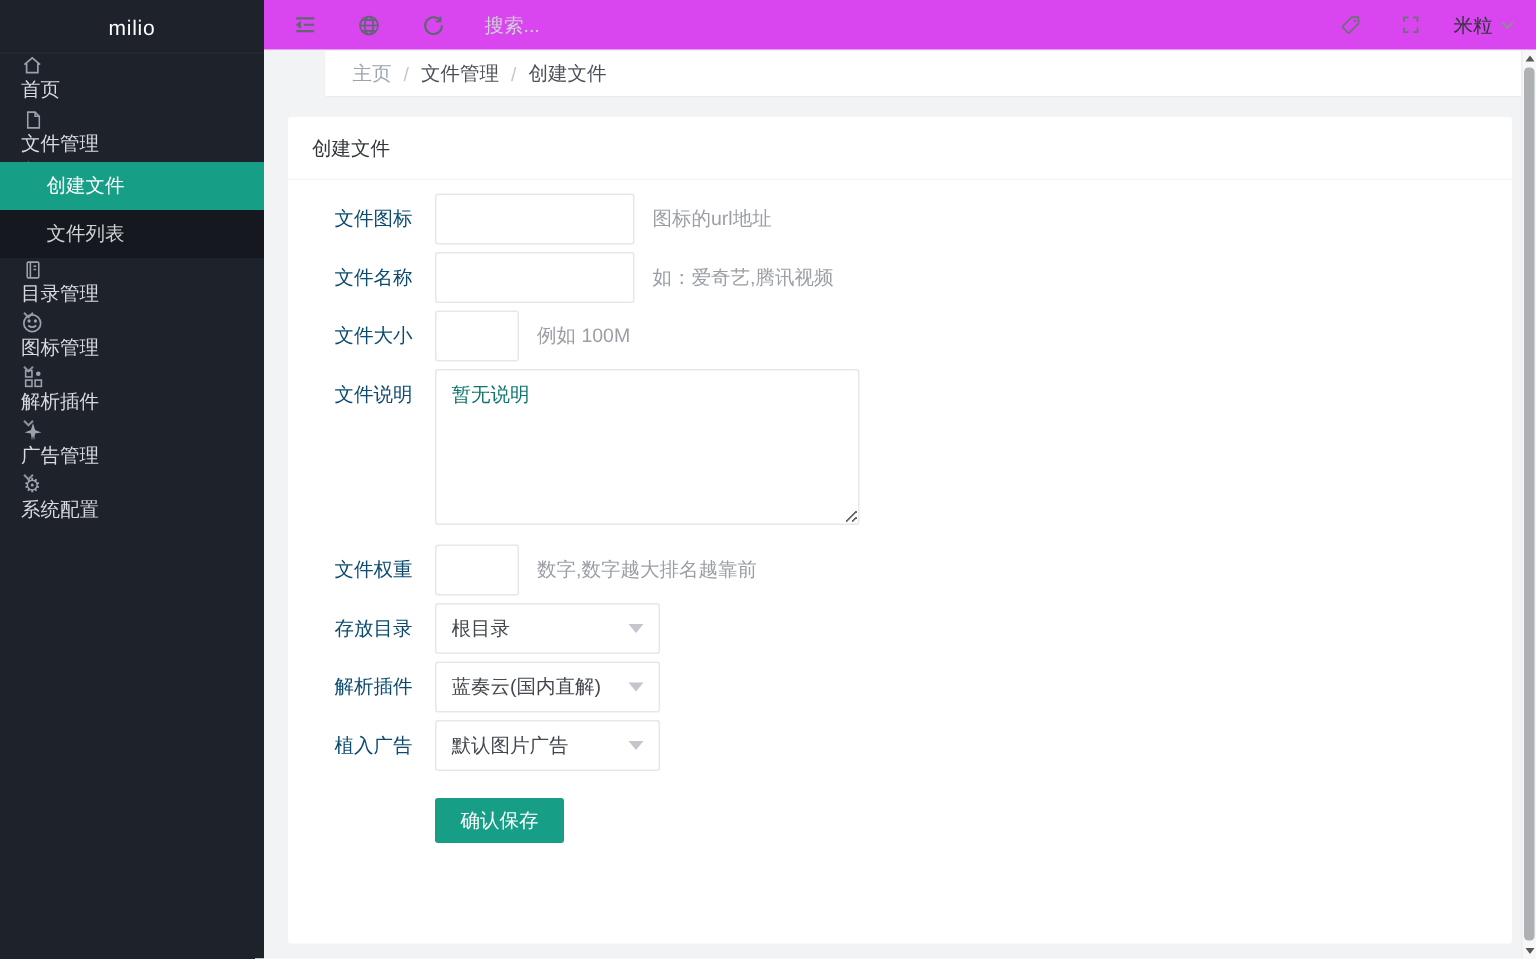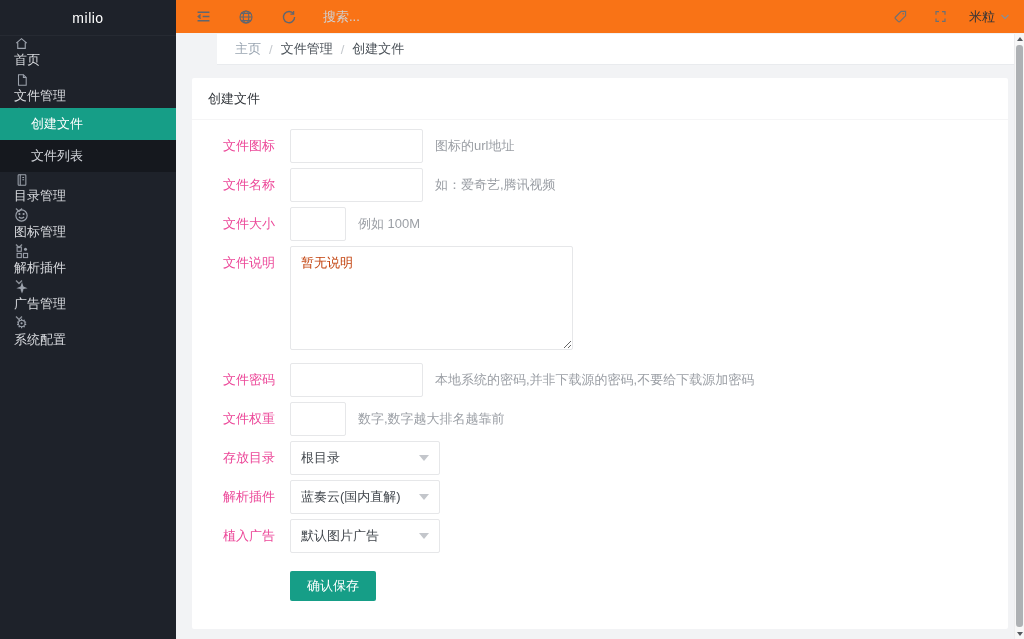--- a/index.html
+++ b/index.html
@@ -13,21 +13,21 @@
   .logo { height:36px; line-height:36px; text-align:center; color:#ffffff; font-size:14px; letter-spacing:.5px; border-bottom:1px solid rgba(255,255,255,.04); }
   .menu-item { height:36px; display:flex; align-items:flex-start; padding:0 12px 0 14px; cursor:pointer; font-size:13px; color:#d8dade;flex-direction:column; }
   .menu-item .mi-icon { width:15px; height:15px; margin-right:9px; color:#9ca2ac; display:inline-flex; align-items:center; justify-content:center; flex-shrink:0; font-size:13px; line-height:1; }
   .menu-item .mi-label { flex:1; white-space:nowrap; }
   .menu-item .mi-caret { width:10px; height:10px; color:#8b9098; flex-shrink:0; }
   .submenu { background:#15181e; }
   .submenu-item { height:32px; display:flex; align-items:center; padding-left:31px; cursor:pointer; color:#cfd2d7; font-size:13px; }
   .submenu-item.active { background:#169e87; color:#ffffff; }
   
   .main { flex:1; display:flex; flex-direction:column; position:relative; min-width:0; }
-  .topbar { height:34px; background:#f97316; display:flex; align-items:center; padding:0 14px 0 18px; border-bottom:1px solid #f2f2f3; flex-shrink:0; }
+  .topbar { height:34px; background:#d946ef; display:flex; align-items:center; padding:0 14px 0 18px; border-bottom:1px solid #f2f2f3; flex-shrink:0; }
   .tb-icon { width:18px; height:18px; color:#5f6670; margin-right:25px; display:inline-flex; align-items:center; justify-content:center; cursor:pointer; flex-shrink:0; }
   .tb-search { flex:1; border:none; outline:none; font-size:13px; color:#333; background:transparent; min-width:60px; }
   .tb-search::placeholder { color:#cfd2d6; }
   .tb-right { display:flex; align-items:center; }
   .tb-right .tb-icon { margin-right:0; margin-left:22px; color:#6a7076; }
   .tb-user { display:flex; align-items:center; margin-left:20px; cursor:pointer; color:#303338; }
   .tb-user .uname { font-size:13px; }
   .tb-user .u-caret { width:10px; height:8px; margin-left:5px; color:#8a8f95; }
   
   .breadcrumb { height:31px; background:#fff; display:flex; align-items:center; padding:0 18px; border-bottom:1px solid #e9ebee; flex-shrink:0;margin-left:41px; }
@@ -35,24 +35,24 @@
   .bc-item.muted { color:#9aa5b1; }
   .bc-sep { color:#c4c8cd; margin:0 8px; }
   
   .content { flex:1; padding:13px 16px 10px 16px; overflow:hidden; }
   .card { background:#fff; height:100%; border-radius:2px; }
   .card-header { padding:12px 16px 11px 16px; font-size:13px; color:#32363b; border-bottom:1px solid #f5f5f6; }
   .card-body { padding:9px 16px 0 16px; }
   
   .form-row { display:flex; align-items:center; margin-bottom:5px; }
   .form-row.top { align-items:flex-start; }
-  .f-label { width:67px; text-align:right; margin-right:15px; color:#ec4899; font-size:13px; flex-shrink:0; line-height:34px; }
+  .f-label { width:67px; text-align:right; margin-right:15px; color:#0c4a6e; font-size:13px; flex-shrink:0; line-height:34px; }
   .f-input { height:34px; border:1px solid #e6e7e9; border-radius:2px; padding:0 10px; font-size:13px; color:#333; outline:none; background:#fff; }
   .w-reg { width:133px; } .w-sm { width:56px; }
-  .f-textarea { width:283px; height:104px; border:1px solid #e6e7e9; border-radius:2px; padding:7px 10px; font-size:13px; color:#c2410c; outline:none; resize:both; font-family:"Liberation Sans","DejaVu Sans",sans-serif; margin-bottom:8px; }
+  .f-textarea { width:283px; height:104px; border:1px solid #e6e7e9; border-radius:2px; padding:7px 10px; font-size:13px; color:#0f766e; outline:none; resize:both; font-family:"Liberation Sans","DejaVu Sans",sans-serif; margin-bottom:8px; }
   .f-hint { margin-left:12px; color:#9b9fa5; font-size:13px; white-space:nowrap; }
   .f-select { width:150px; height:34px; border:1px solid #e6e7e9; border-radius:2px; display:flex; align-items:center; padding:0 10px; cursor:pointer; background:#fff;gap:19px; }
   .f-select .sel-text { flex:1; color:#43484e; font-size:13px; white-space:nowrap; overflow:hidden; }
   .sel-arrow { width:0; height:0; border-left:5px solid transparent; border-right:5px solid transparent; border-top:6px solid #c3c6cb; flex-shrink:0; }
   .btn-save { margin:13px 0 0 82px; height:30px; padding:0 17px; background:#169e87; color:#fff; border:none; border-radius:2px; font-size:13px; cursor:pointer; font-family:inherit; }
   
   .scrollbar { position:absolute; top:34px; right:0; bottom:0; width:10px; background:#f7f7f7; border-left:1px solid #ededee; }
   .sb-thumb { position:absolute; left:1px; right:1px; top:11px; bottom:12px; background:#aeb1b4; border-radius:3px; cursor:pointer; }
   .sb-arrow { position:absolute; left:0; width:10px; height:10px; display:flex; align-items:center; justify-content:center; cursor:pointer; }
   .sb-arrow.up { top:0; } .sb-arrow.down { bottom:0; }
@@ -244,25 +244,20 @@
           <label class="f-label">文件大小</label>
           <input class="f-input w-sm" style="">
           <span class="f-hint">例如 100M</span>
         </div>
 
         <div class="form-row top">
           <label class="f-label">文件说明</label>
           <textarea class="f-textarea" style="">暂无说明</textarea>
         </div>
 
-        <div class="form-row">
-          <label class="f-label">文件密码</label>
-          <input class="f-input w-reg" style="">
-          <span class="f-hint">本地系统的密码,并非下载源的密码,不要给下载源加密码</span>
-        </div>
 
         <div class="form-row">
           <label class="f-label">文件权重</label>
           <input class="f-input w-sm" style="">
           <span class="f-hint">数字,数字越大排名越靠前</span>
         </div>
 
         <div class="form-row">
           <label class="f-label">存放目录</label>
           <div class="f-select">

